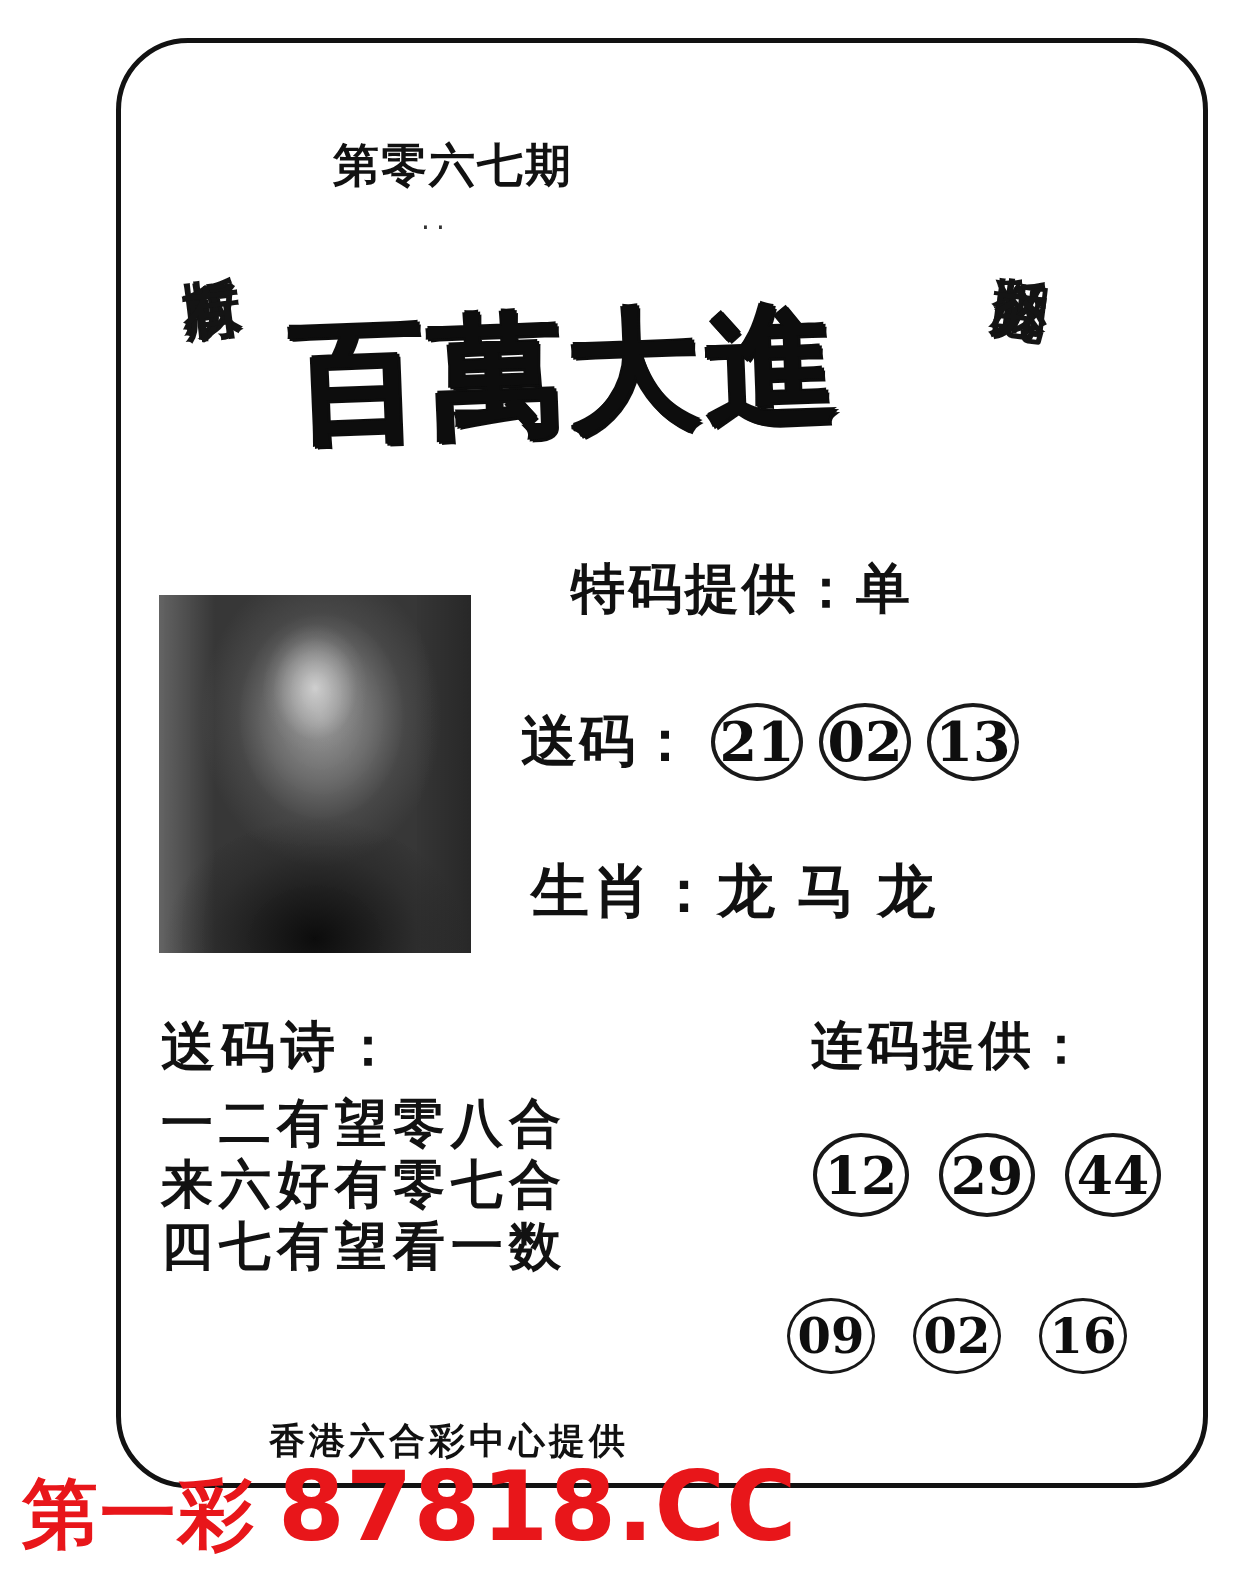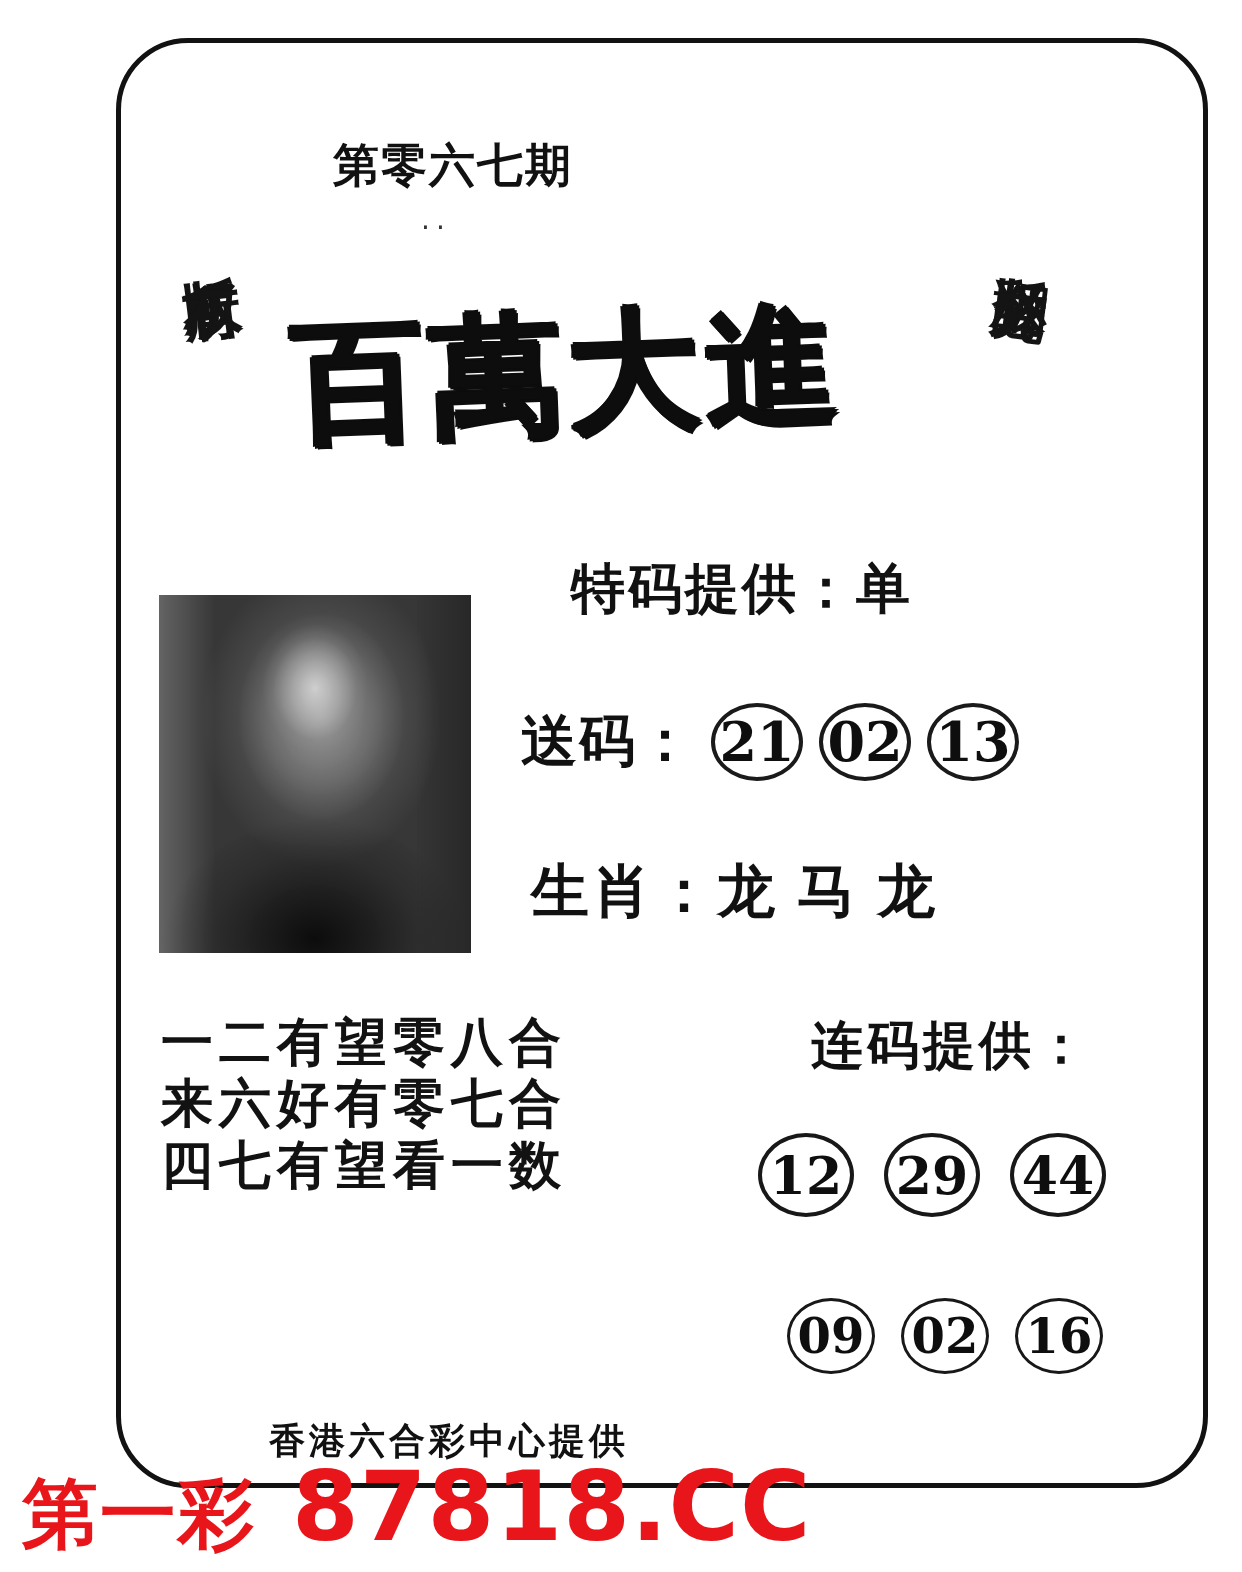--- a/index.html
+++ b/index.html
@@ -215,31 +215,31 @@
     top: 968px;
     font-size: 52px;
     font-weight: bold;
     font-family: "DejaVu Serif", serif;
     color: #111;
     letter-spacing: 4px;
     white-space: nowrap;
   }
   #lian-row-1 {
     position: absolute;
-    left: 637px;
+    left: 692px;
     top: 1090px;
     display: flex;
     gap: 30px;
   }
   #lian-row-2 {
     position: absolute;
     left: 666px;
     top: 1255px;
     display: flex;
-    gap: 26px;
+    gap: 38px;
   }
   .ball-lg {
     width: 96px;
     height: 84px;
     border: 4px solid #181818;
     border-radius: 50%;
     display: flex;
     align-items: center;
     justify-content: center;
     font-size: 52px;
@@ -289,21 +289,21 @@
     font-family: "DejaVu Serif", serif;
     color: #e8161a;
     letter-spacing: 2px;
   }
   #wm-url {
     font-size: 96px;
     font-weight: bold;
     font-family: "DejaVu Sans", sans-serif;
     color: #e8161a;
     letter-spacing: 1px;
-    margin-left: 36px;
+    margin-left: 22px;
     line-height: 0.95;
   }
 </style>
 </head>
 <body>
 
 <div id="card">
   <div id="card-inner">
 
     <div id="issue">第零六七期</div>
@@ -323,20 +323,21 @@
       <span class="ball">21</span>
       <span class="ball">02</span>
       <span class="ball">13</span>
     </div>
 
     <div id="zodiac-row">
       <span>生肖：</span><span class="zsp">龙</span><span class="zsp">马</span><span>龙</span>
     </div>
 
     <div id="poem">
+      <div id="poem-title">送码诗：</div>
       <div class="poem-line">一二有望零八合</div>
       <div class="poem-line">来六好有零七合</div>
       <div class="poem-line">四七有望看一数</div>
     </div>
 
     <div id="lian-title">连码提供：</div>
 
     <div id="lian-row-1">
       <span class="ball-lg">12</span>
       <span class="ball-lg">29</span>

